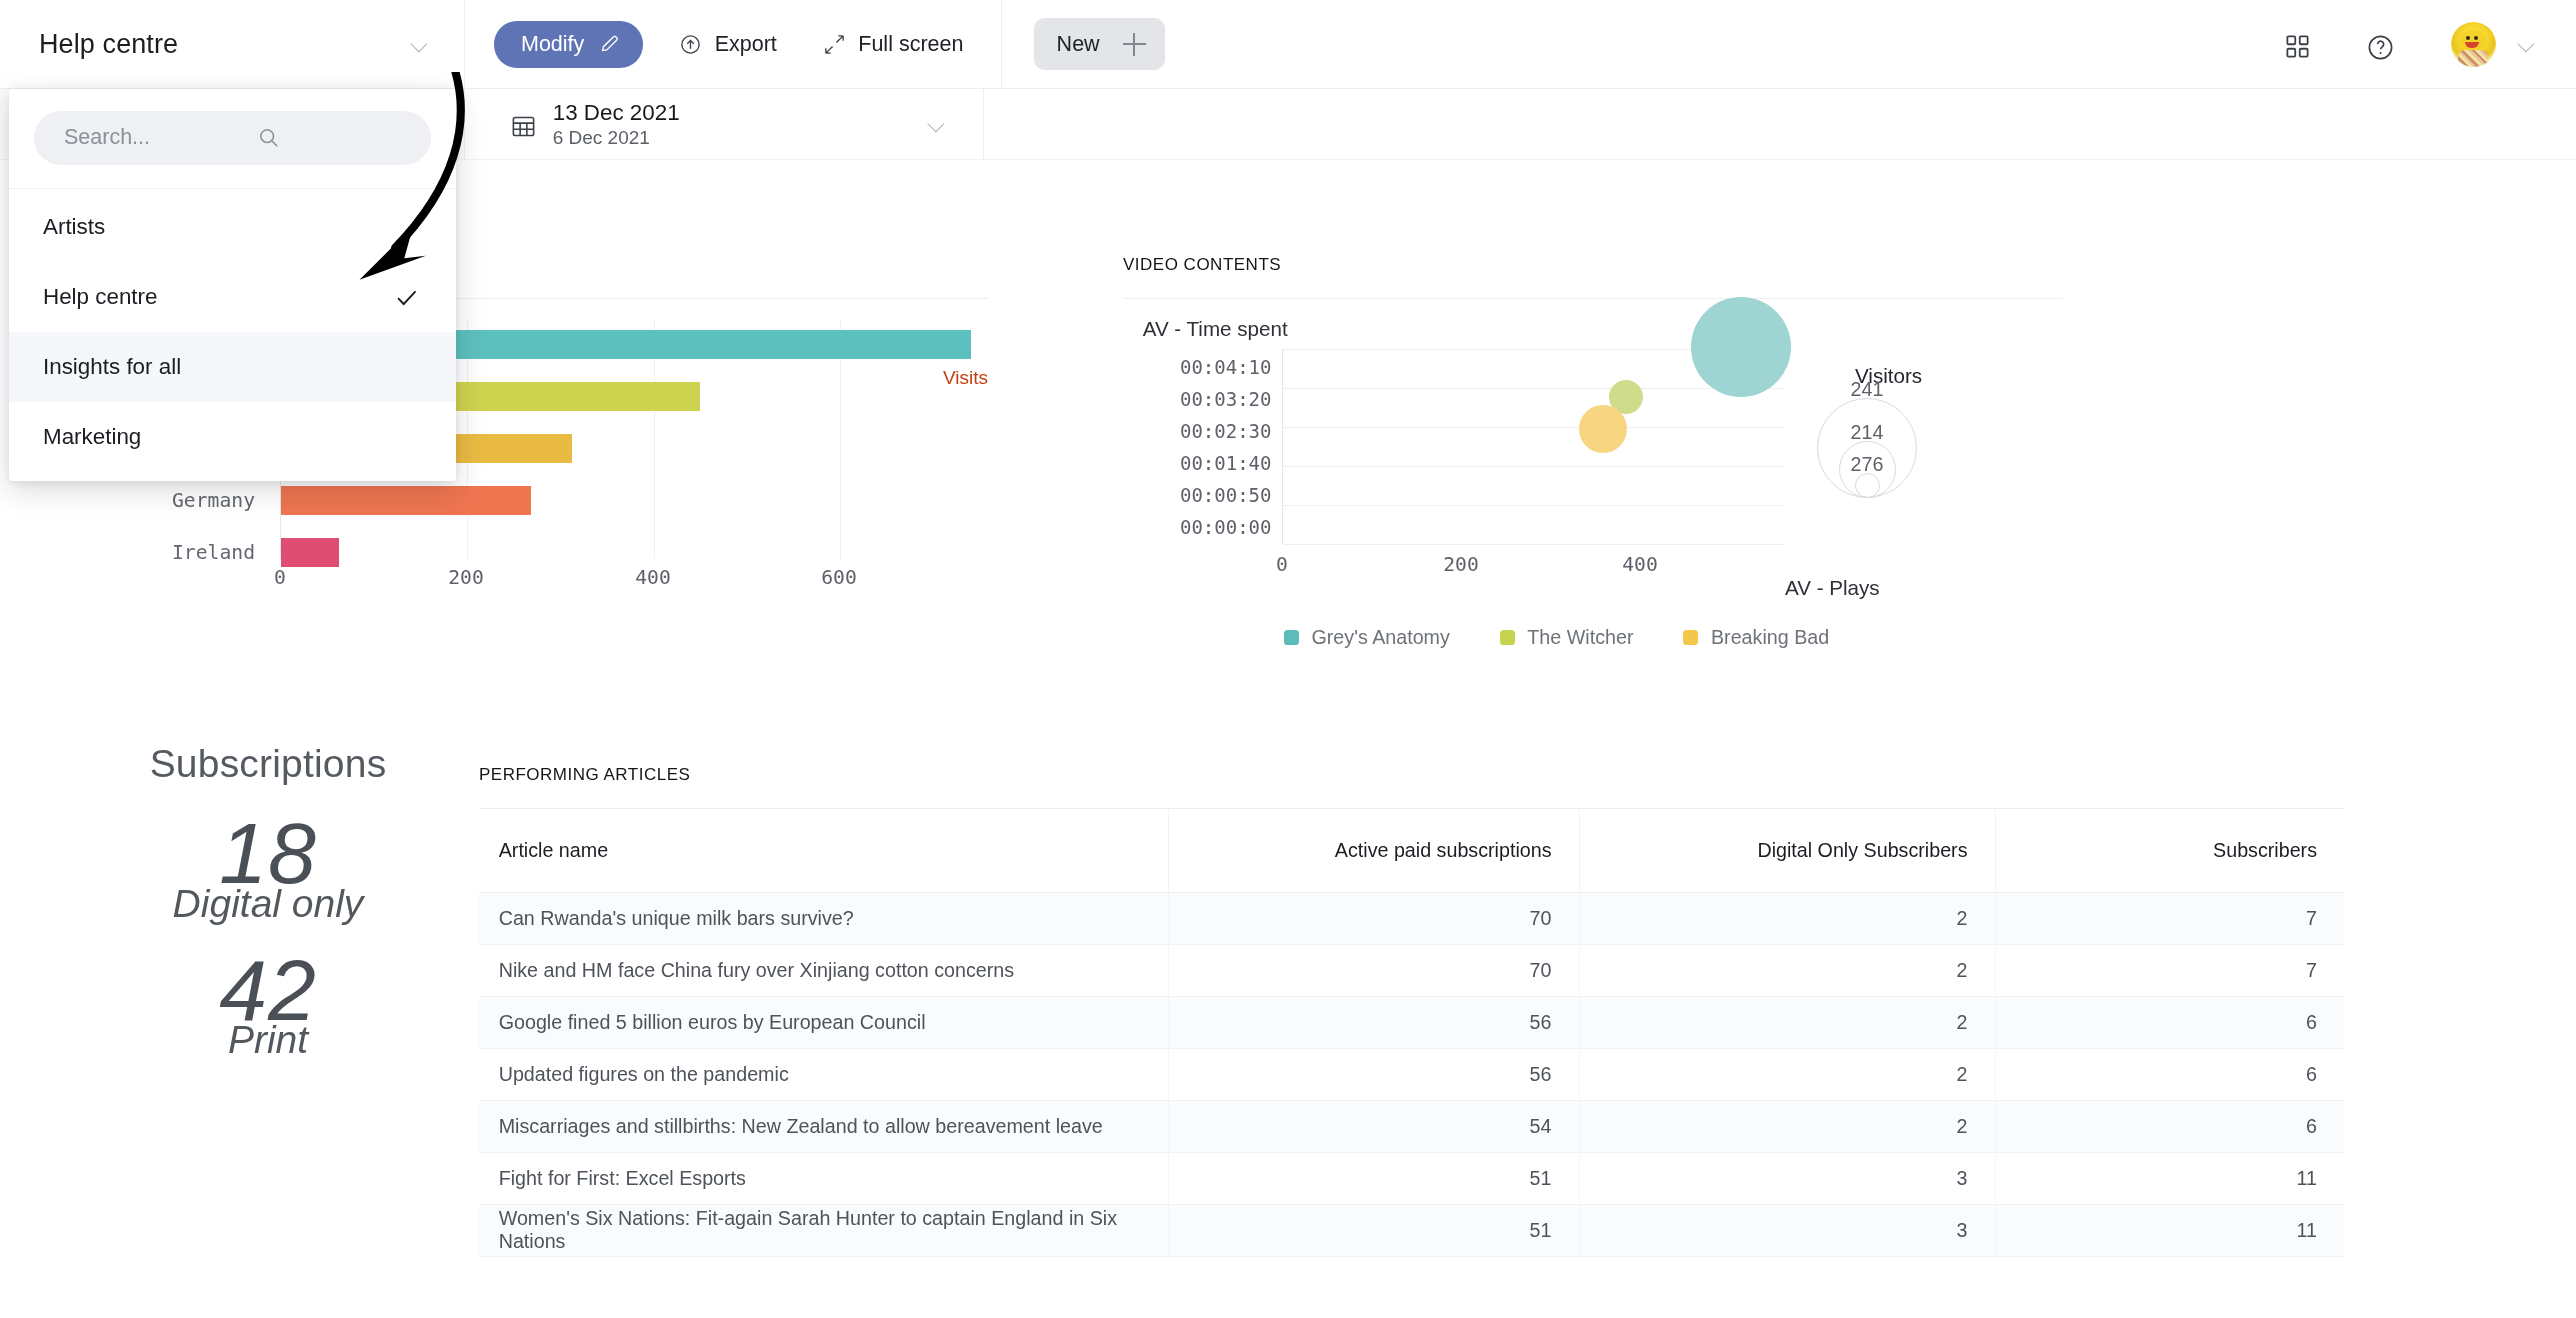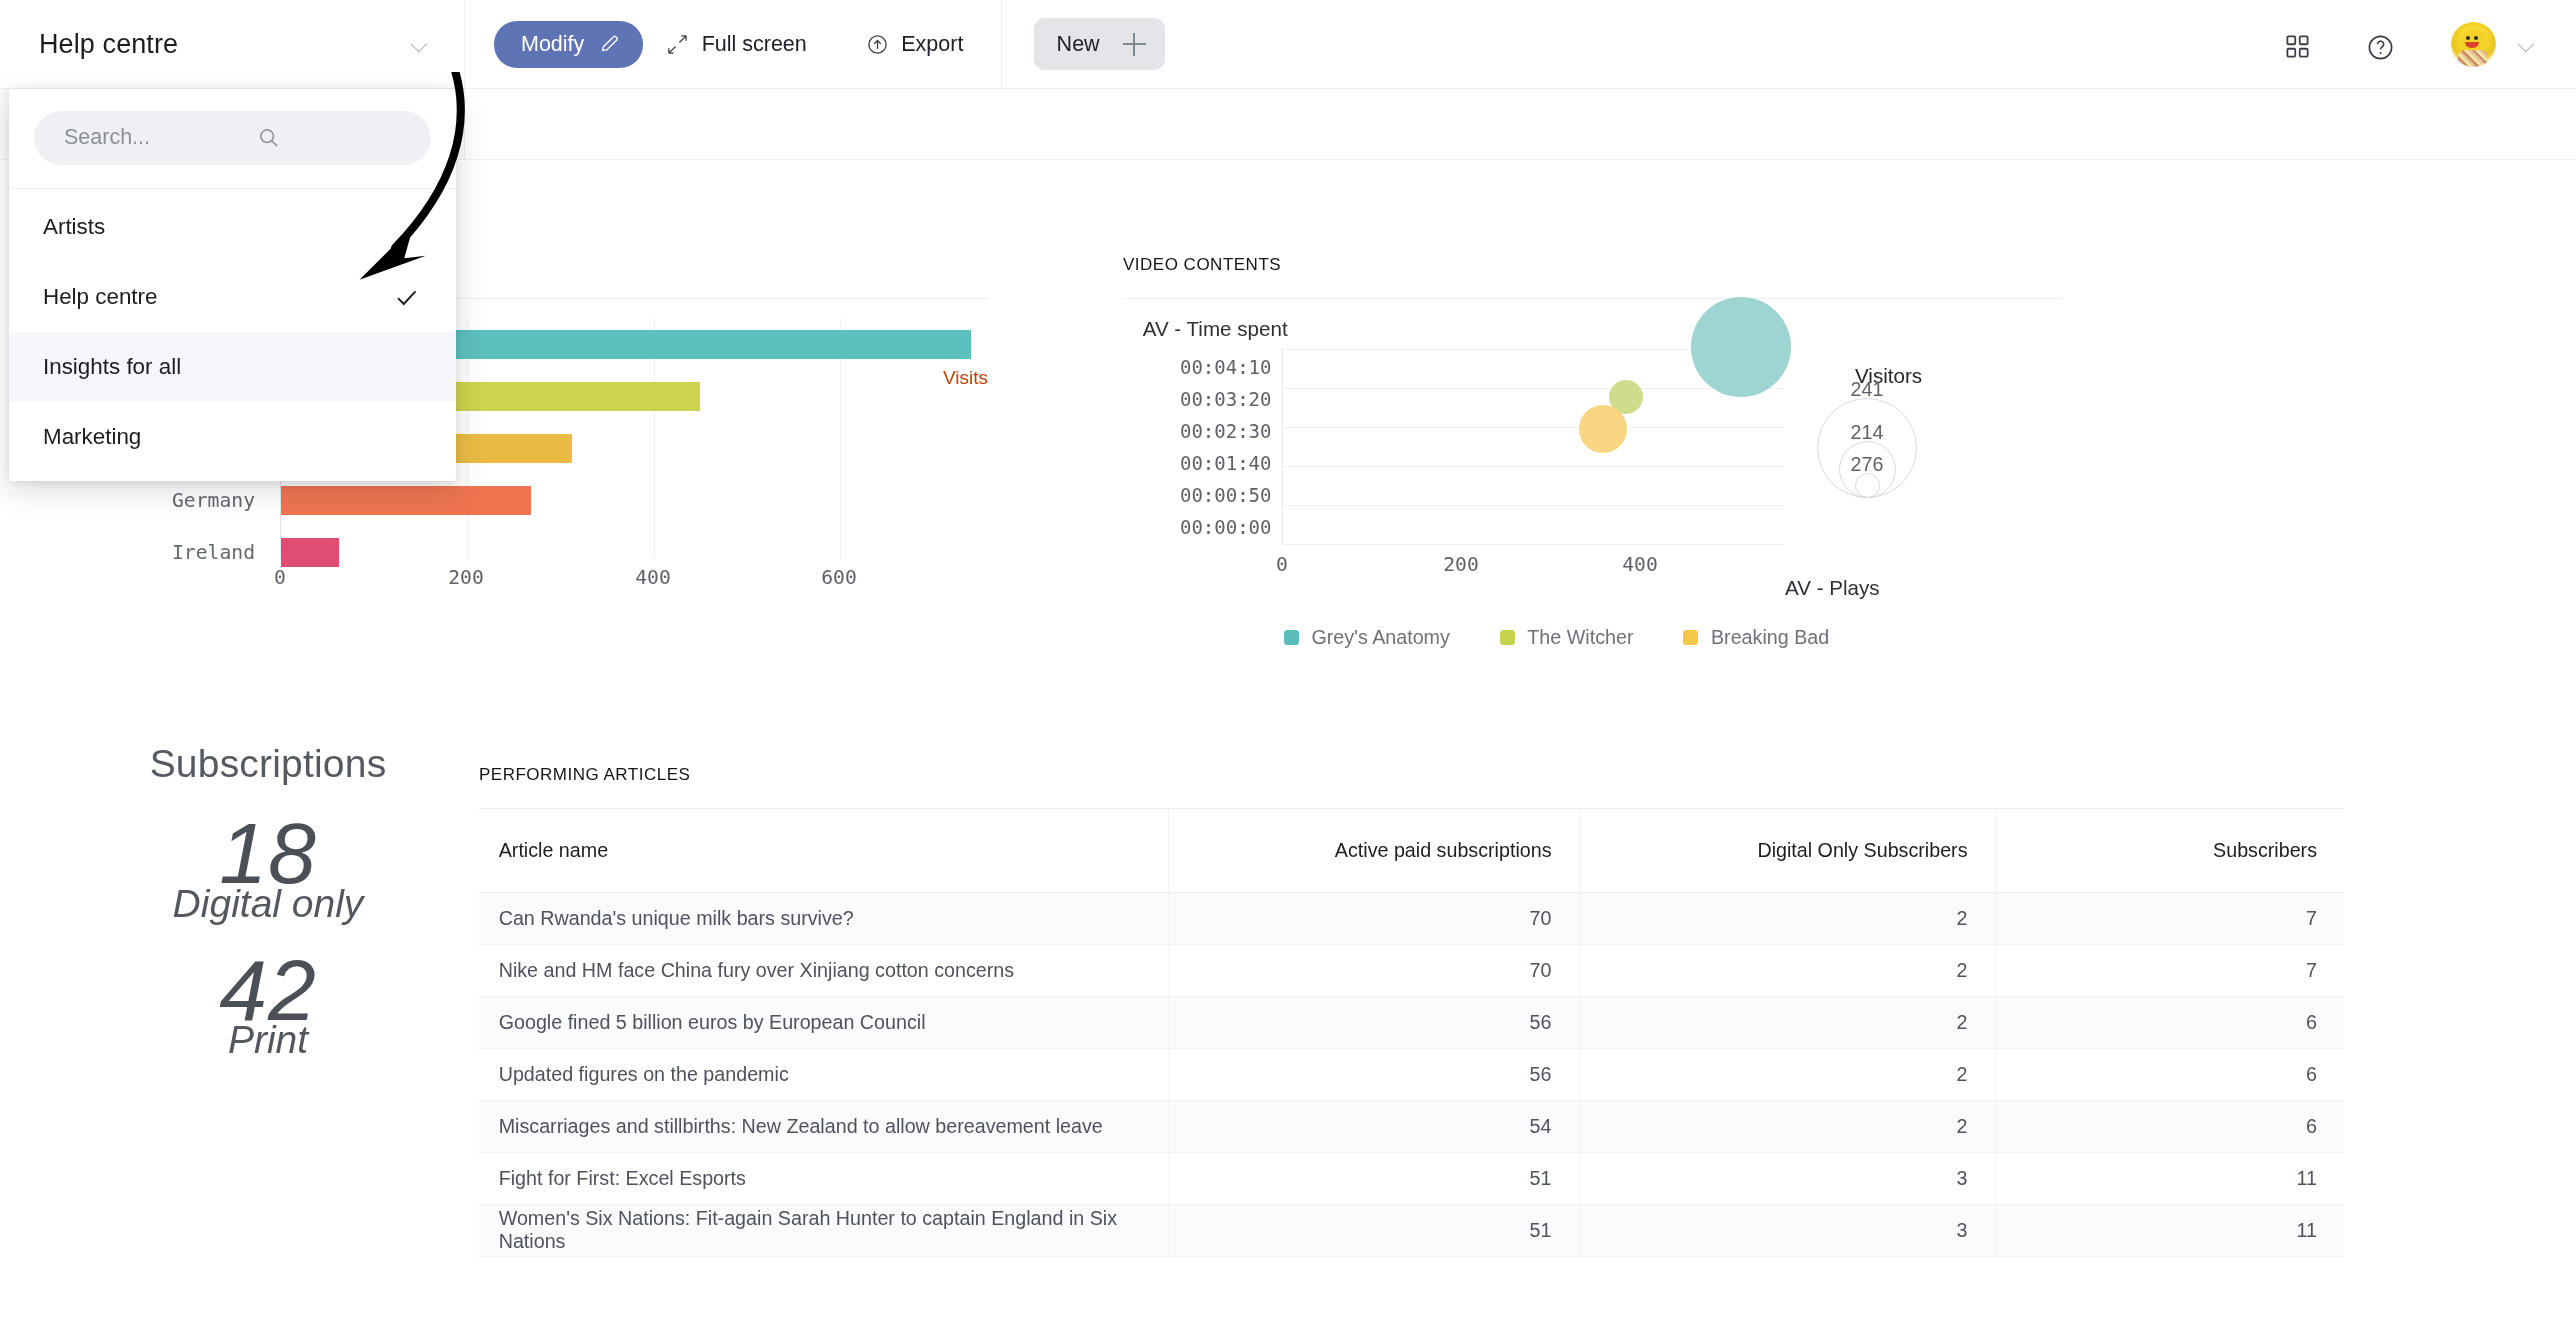--- a/index.html
+++ b/index.html
@@ -206,39 +206,39 @@
 
       <div class="btn-modify">
         <span>Modify</span>
         <span class="pencil">
           <svg width="21.5" height="21.5" viewBox="0 0 24 24" fill="none" stroke="#ffffff" stroke-width="1.5">
             <path d="M4 19.5l1-4.2L16.2 4.1a1.7 1.7 0 012.4 0l1.3 1.3a1.7 1.7 0 010 2.4L8.7 18.9l-4.7.6z"></path>
           </svg>
         </span>
       </div>
 
-      <div class="tb-item">
-        <span class="ico">
-          <svg width="23" height="23" viewBox="0 0 24 24" fill="none" stroke="#3b3f47" stroke-width="1.4">
-            <path d="M14 10l7-7M21 3v5M21 3h-5"></path>
-              <path d="M10 14l-7 7M3 21v-5M3 21h5"></path>
-          </svg>
-        </span>
-        <span>Full screen</span>
-      </div>
-
       <div class="tb-item first">
         <span class="ico">
           <svg width="23" height="23" viewBox="0 0 24 24" fill="none" stroke="#3b3f47" stroke-width="1.4">
             <circle cx="12" cy="12" r="9"></circle>
               <path d="M12 16.5V8"></path>
               <path d="M8.6 11.2L12 7.8l3.4 3.4"></path>
           </svg>
         </span>
         <span>Export</span>
+      </div>
+
+      <div class="tb-item">
+        <span class="ico">
+          <svg width="23" height="23" viewBox="0 0 24 24" fill="none" stroke="#3b3f47" stroke-width="1.4">
+            <path d="M14 10l7-7M21 3v5M21 3h-5"></path>
+              <path d="M10 14l-7 7M3 21v-5M3 21h5"></path>
+          </svg>
+        </span>
+        <span>Full screen</span>
       </div>
 
       <div class="tb-sep"></div>
 
       <div class="btn-new">
         <span>New</span>
         <span class="plus"></span>
       </div>
     </div>
 
@@ -266,20 +266,35 @@
         <div class="avatar">
           <span class="av-eye l"></span>
             <span class="av-eye r"></span>
             <span class="av-mouth"></span>
         </div>
         <div class="chev"></div>
       </div>
     </div>
   </div>
 
+  <div class="subbar">
+    <div class="date-box">
+      <span class="ico">
+        <svg width="27" height="27" viewBox="0 0 24 24" fill="none" stroke="#3b3f47" stroke-width="1.4">
+          <rect x="3" y="4" width="18" height="16" rx="1.6"></rect>
+          <path d="M3 9h18M9 9v11M15 9v11M3 14.5h18"></path>
+        </svg>
+      </span>
+      <div class="date-txt">
+        <div class="d1">13 Dec 2021</div>
+        <div class="d2">6 Dec 2021</div>
+      </div>
+    </div>
+    <div class="chev"></div>
+  </div>
   <div class="subbar-line"></div>
 
   <div class="pnl-countries">
     <div class="panel-title">TOP COUNTRIES</div>
     <div class="panel-rule"></div>
 
     <div class="barchart">
       <div class="bc-cats" id="bc-cats">
           <div class="bc-cat"></div>
           <div class="bc-cat"></div>

